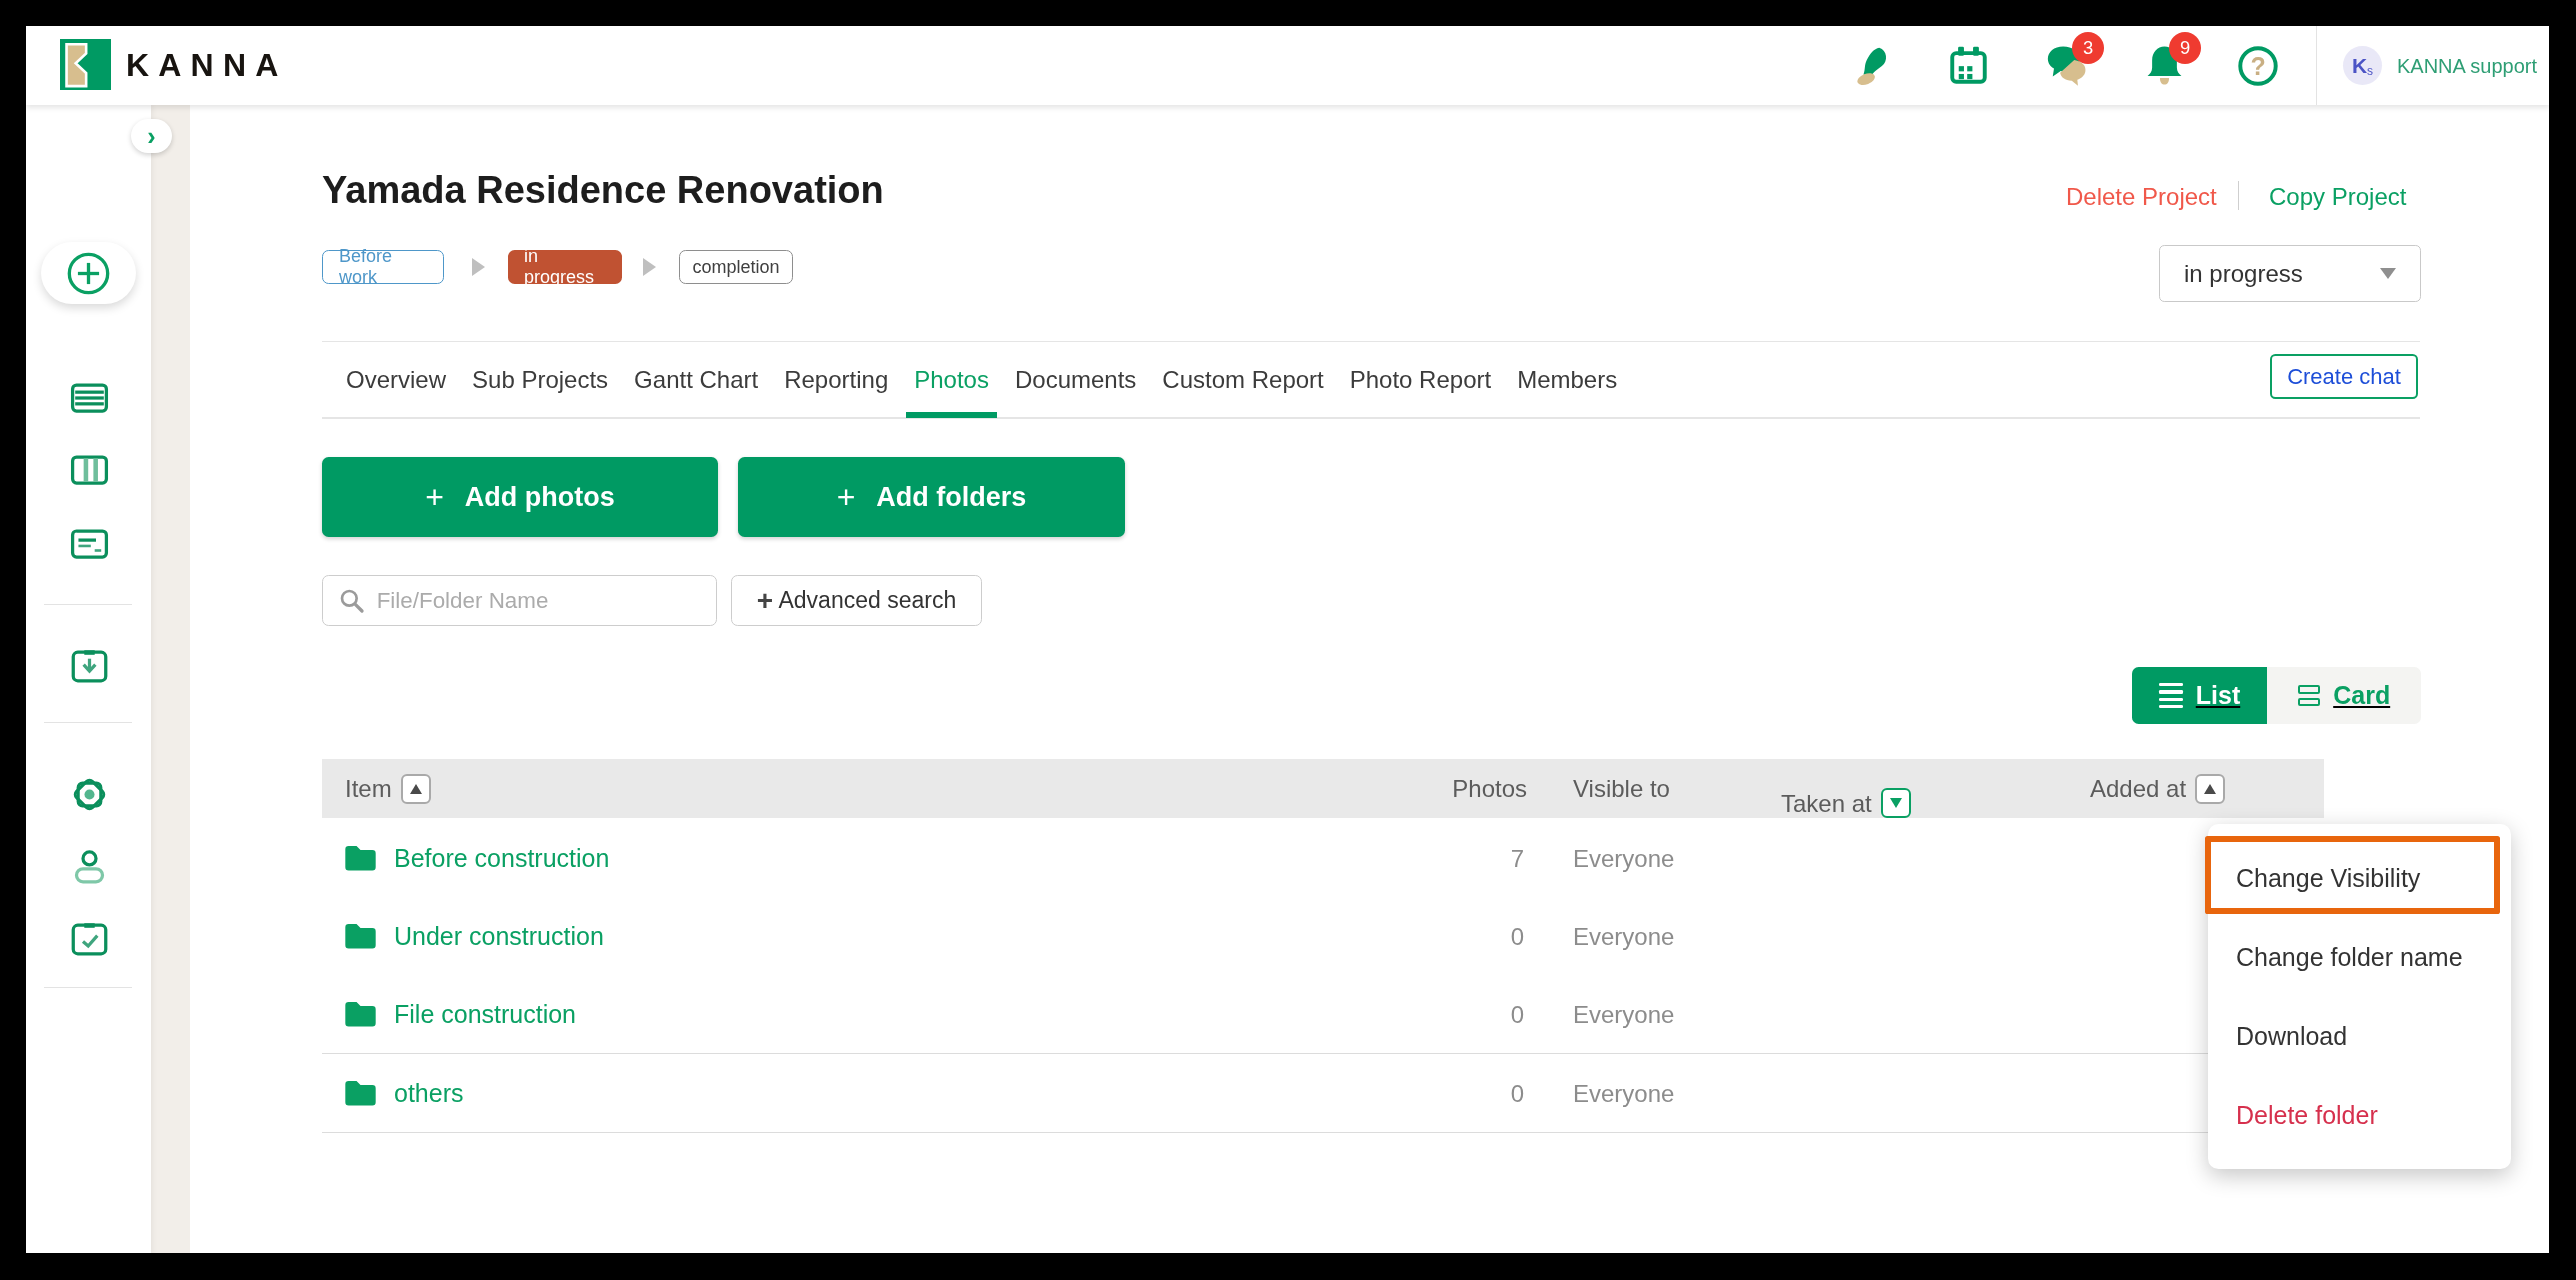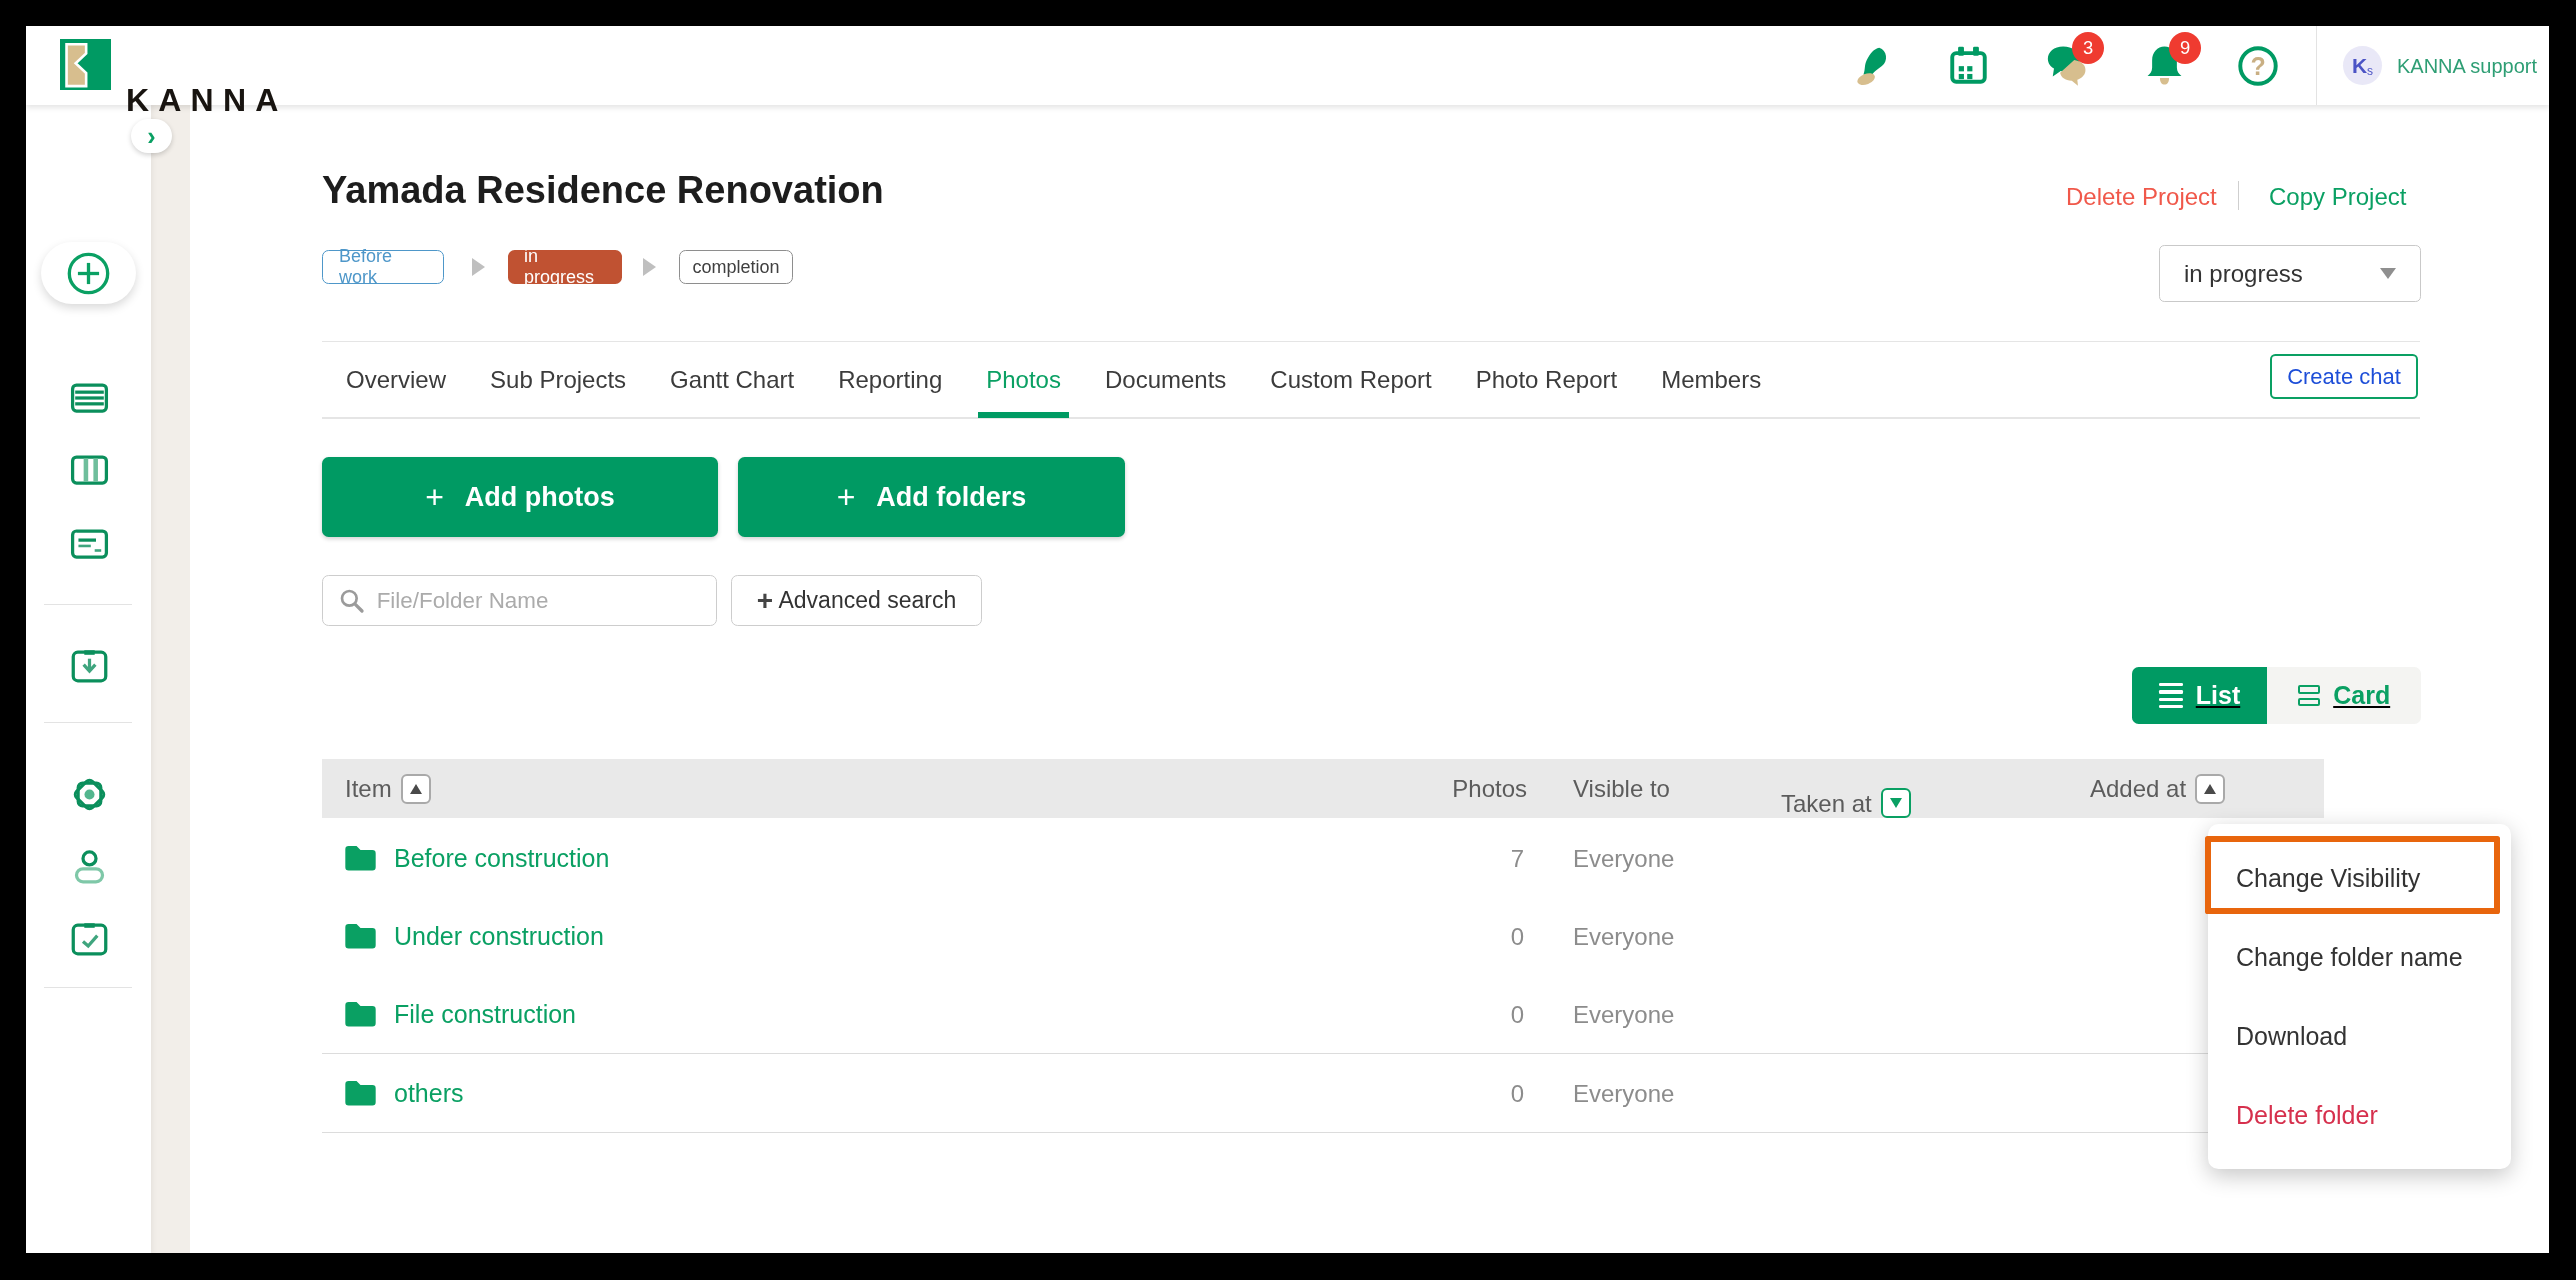--- a/index.html
+++ b/index.html
@@ -5,21 +5,21 @@
   html,body{margin:0;padding:0;background:#000;}
   .frame{position:relative;width:2576px;height:1280px;background:#000;
          font-family:"Liberation Sans",sans-serif;overflow:hidden;}
   .page{position:absolute;left:26px;top:26px;width:2523px;height:1227px;background:#fff;overflow:hidden;}
   .abs{position:absolute;}
 
   
   .topbar{position:absolute;left:0;top:0;width:2523px;height:79px;background:#fff;
           box-shadow:0 2.6px 5.3px rgba(0,0,0,.10);z-index:50;}
   .brand-text{position:absolute;left:100px;top:21px;font-size:32px;font-weight:800;
-              letter-spacing:9.2px;color:#181410;margin-top:35px;}
+              letter-spacing:9.2px;color:#181410;}
   .tb-icon{position:absolute;top:18.4px;width:43px;height:43px;display:flex;align-items:center;justify-content:center;}
   .badge{position:absolute;width:32px;height:32px;border-radius:50%;background:#EF3B30;color:#fff;
          font-size:18.4px;display:flex;align-items:center;justify-content:center;z-index:2;}
   .tb-divider{position:absolute;left:2290px;top:0;width:1.3px;height:79px;background:#E3E3E3;}
   .avatar{position:absolute;left:2317px;top:20px;width:39px;height:39px;border-radius:50%;
           background:#E9E8F7;color:#4B53C5;display:flex;align-items:center;justify-content:center;}
   .avatar .k{font-size:21px;font-weight:700;}
   .avatar .s{font-size:12px;margin-top:10.5px;}
   .user-name{position:absolute;left:2371px;top:29px;font-size:20px;color:#2E9E74;}
 
@@ -51,21 +51,21 @@
 
   .status-select{position:absolute;left:2133px;top:219px;width:262px;height:57px;border:1.3px solid #C9C9C9;
         border-radius:5.3px;background:#fff;box-sizing:border-box;display:flex;align-items:center;
         padding-left:24px;font-size:24px;color:#333;}
   .caret-down{position:absolute;left:2354px;top:242px;width:0;height:0;border-left:8.6px solid transparent;
         border-right:8.6px solid transparent;border-top:11.2px solid #8F8F8F;}
 
   
   .tabs-line-top{position:absolute;left:296px;top:315px;width:2098px;height:1.3px;background:#E5E5E5;}
   .tabs-line-bottom{position:absolute;left:296px;top:391px;width:2098px;height:2px;background:#E5E5E5;}
-  .tabs{position:absolute;left:320px;top:316px;height:76px;display:flex;gap:44px;align-items:center;z-index:5;}
+  .tabs{position:absolute;left:320px;top:316px;height:76px;display:flex;gap:26px;align-items:center;z-index:5;}
   .tab{font-size:24px;color:#3C3C3C;position:relative;height:76px;display:flex;align-items:center;cursor:pointer;}
   .tab.active{color:#0AA063;}
   .tab.active::after{content:"";position:absolute;left:-8px;right:-8px;bottom:0;height:6px;background:#009A63;}
   .create-chat{position:absolute;left:2244px;top:328px;width:148px;height:45px;border:2px solid #0AA063;
         border-radius:5.3px;background:#fff;color:#1d4ed8;font-size:22px;display:flex;align-items:center;
         justify-content:center;box-sizing:border-box;}
 
   
   .btn-green{position:absolute;top:431px;height:80px;background:#009A63;border-radius:6.6px;color:#fff;
         display:flex;align-items:center;justify-content:center;gap:21px;box-shadow:0 2px 4px rgba(0,0,0,.18);}

